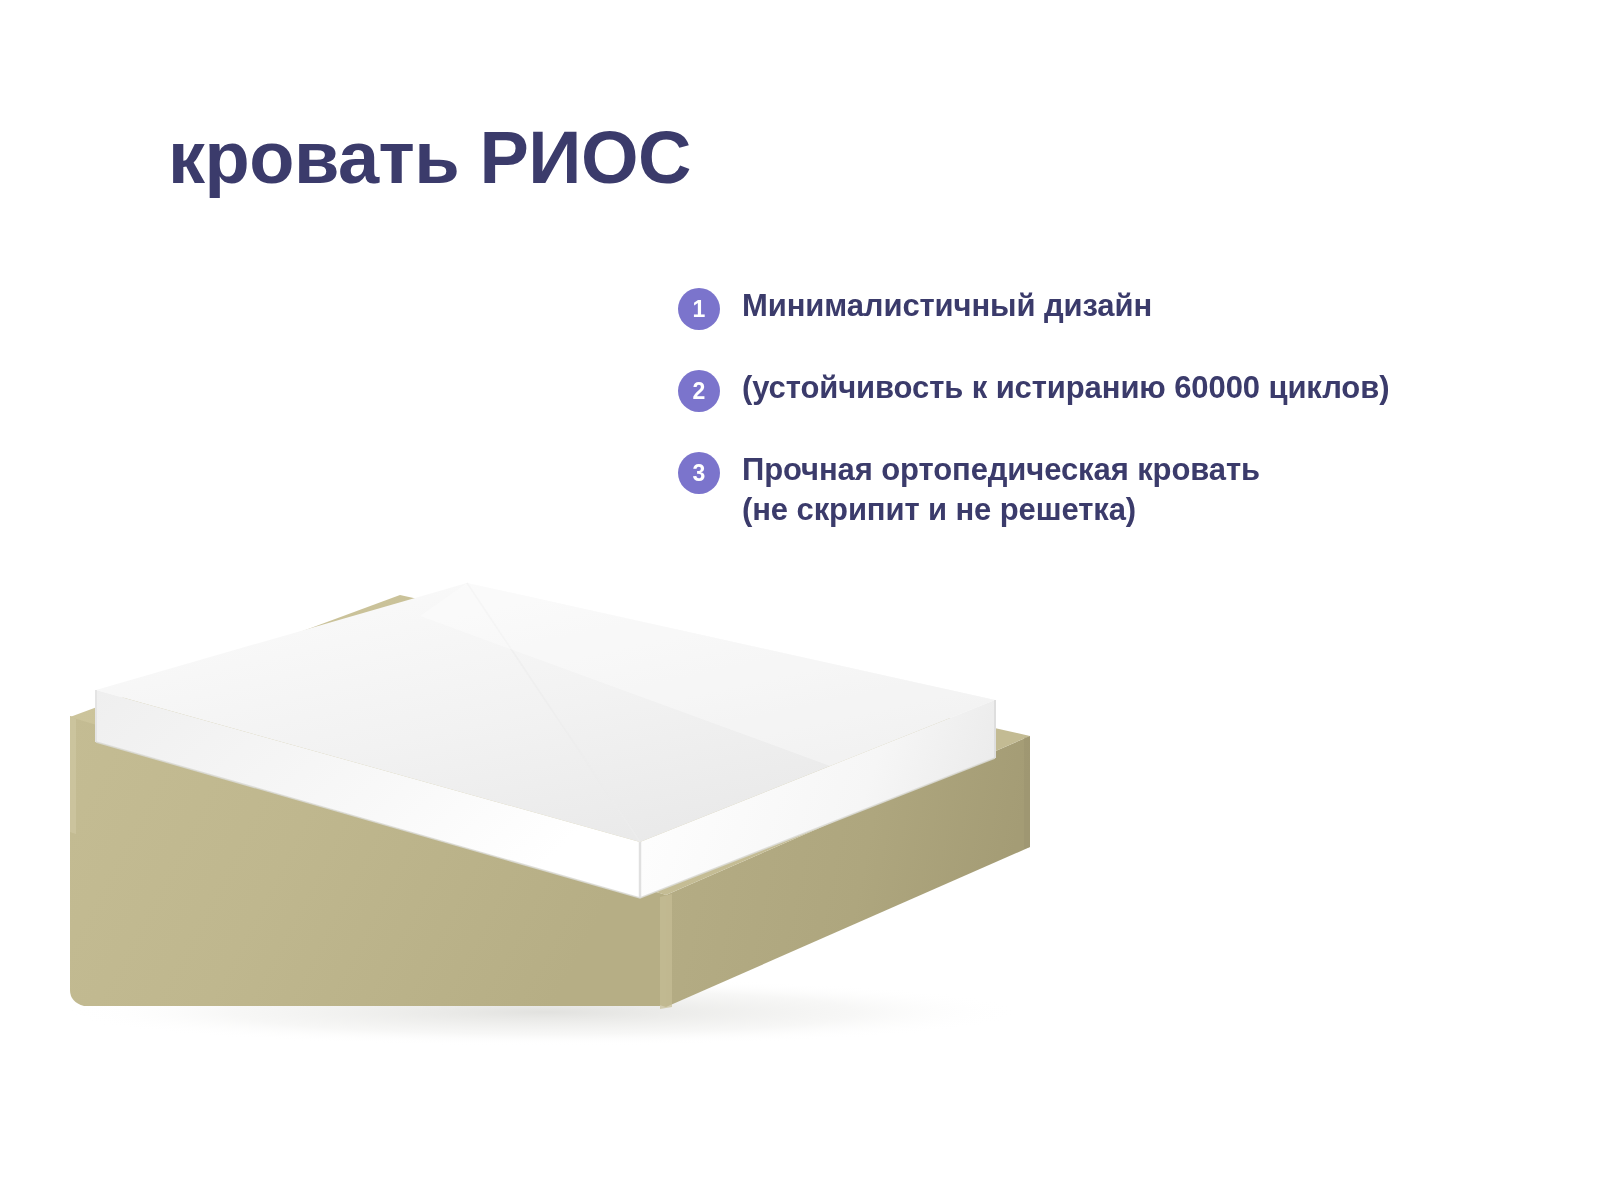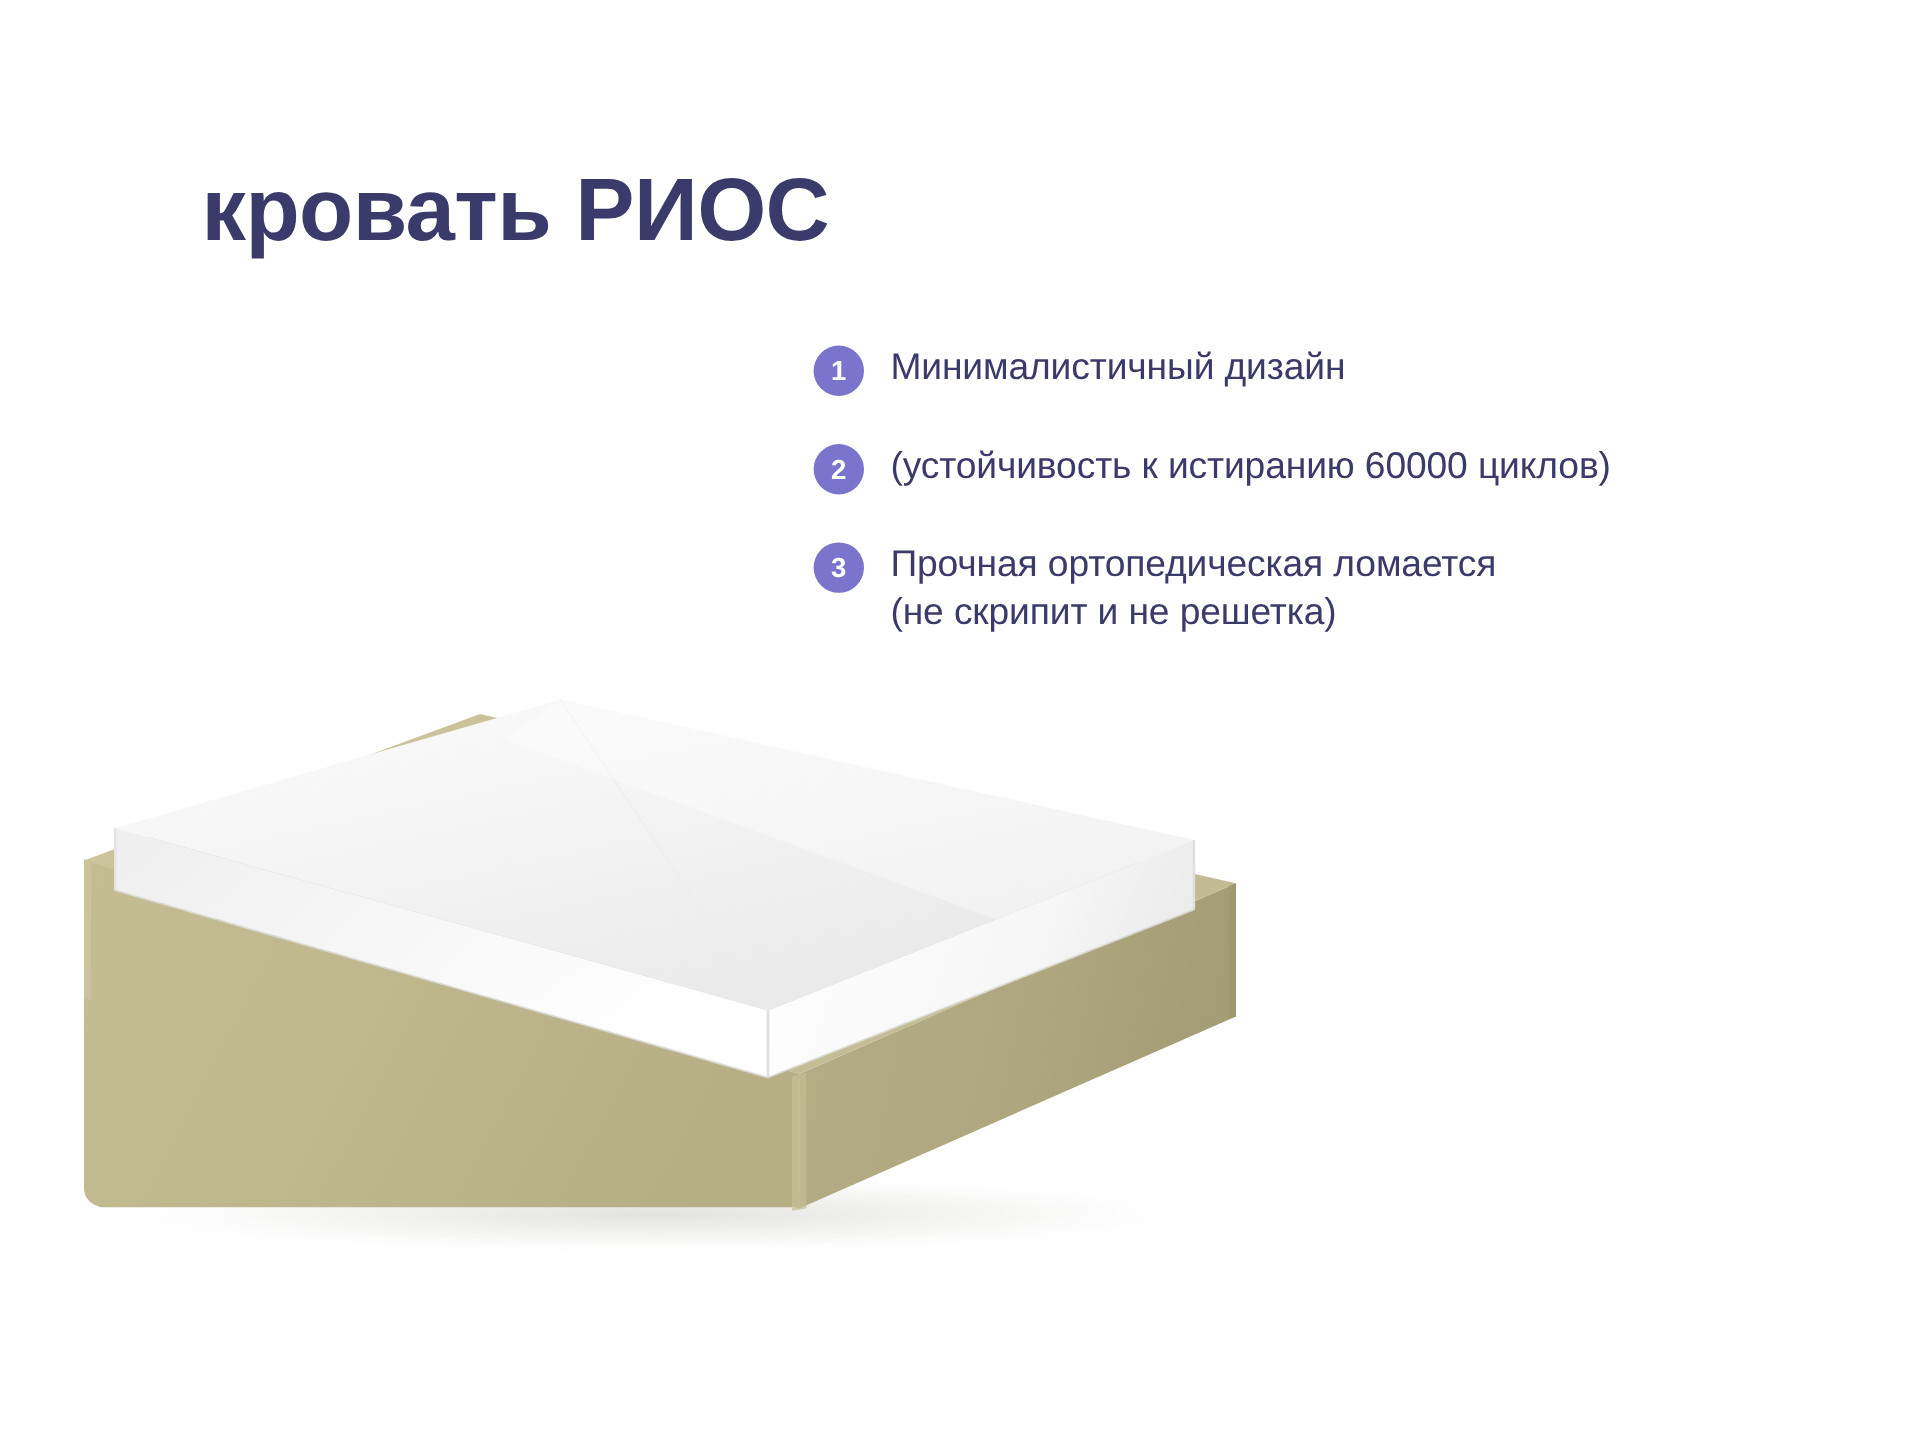--- a/index.html
+++ b/index.html
@@ -13,21 +13,21 @@
     height: 1200px;
     background: #ffffff;
     overflow: hidden;
     font-family: "Liberation Sans", sans-serif;
   }
 
   
   #product-title {
     position: absolute;
     left: 168px;
-    top: 138px;
+    top: 121px;
     font-size: 74px;
     line-height: 1.0;
     font-weight: bold;
     letter-spacing: -0.5px;
     color: #3b3b6b;
     white-space: nowrap;
   }
 
   
   #feature-list {
@@ -54,21 +54,21 @@
     display: flex;
     align-items: center;
     justify-content: center;
     margin-top: 2px;
   }
   .feature-text {
     margin-left: 22px;
     color: #3b3b6b;
     font-size: 31px;
     line-height: 1.28;
-    font-weight: normal;
+    font-weight: bold;
     letter-spacing: -0.1px;
     white-space: nowrap;
   }
   .feature-line { display: block; }
 
   
   #bed-figure {
     position: absolute;
     left: 0;
     top: 520px;
@@ -96,21 +96,21 @@
     <div class="feature-item">
       <div class="feature-badge">2</div>
       <div class="feature-text">
         <span class="feature-line">(устойчивость к истиранию 60000 циклов)</span>
       </div>
     </div>
 
     <div class="feature-item">
       <div class="feature-badge">3</div>
       <div class="feature-text">
-        <span class="feature-line">Прочная ортопедическая ломается</span>
+        <span class="feature-line">Прочная ортопедическая кровать</span>
         <span class="feature-line">(не скрипит и не решетка)</span>
       </div>
     </div>
 
   </div>
 
   <div id="bed-figure">
     <svg width="1120" height="560" viewBox="0 0 1120 560" xmlns="http://www.w3.org/2000/svg">
       <defs>
         <linearGradient id="gTop" x1="0" y1="0" x2="0.75" y2="1">

